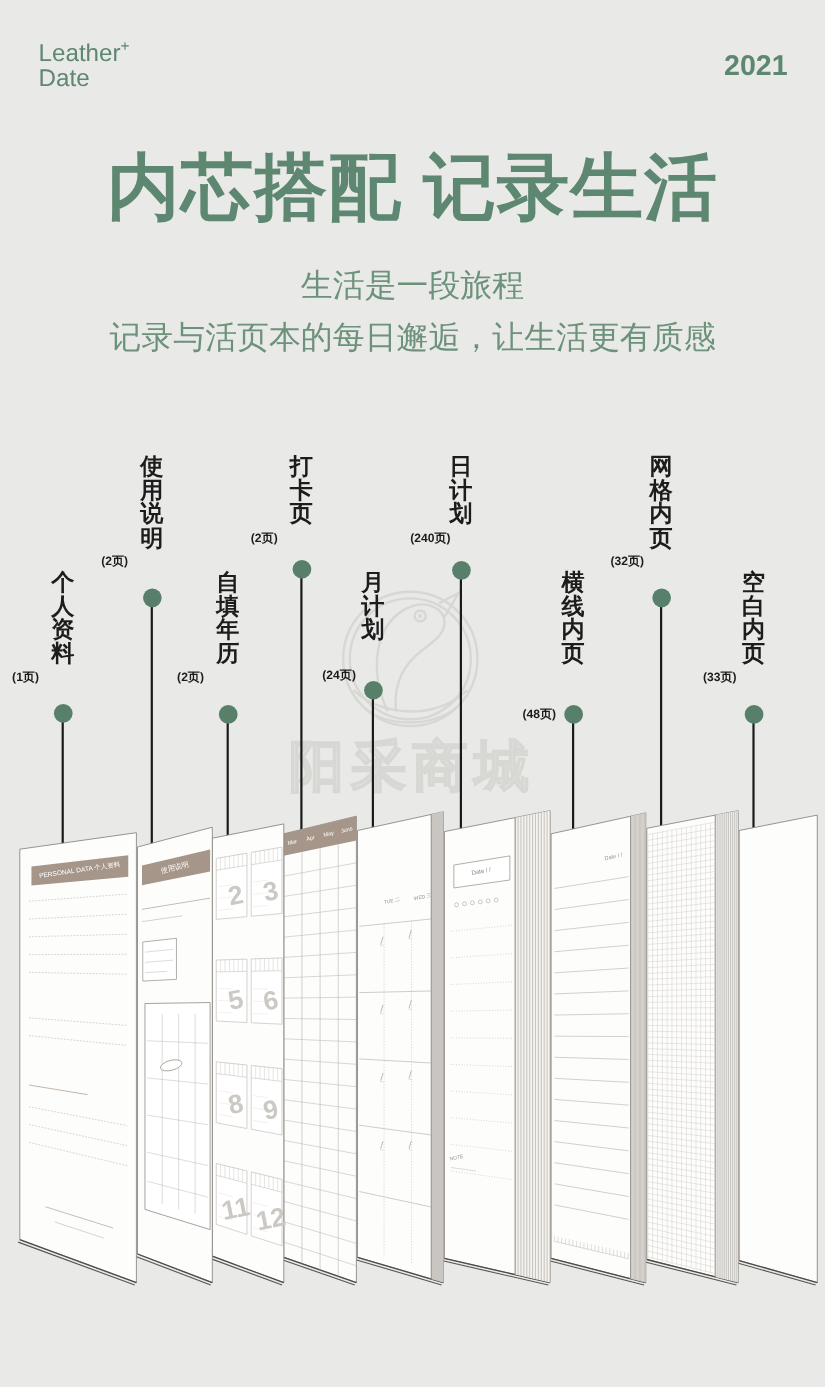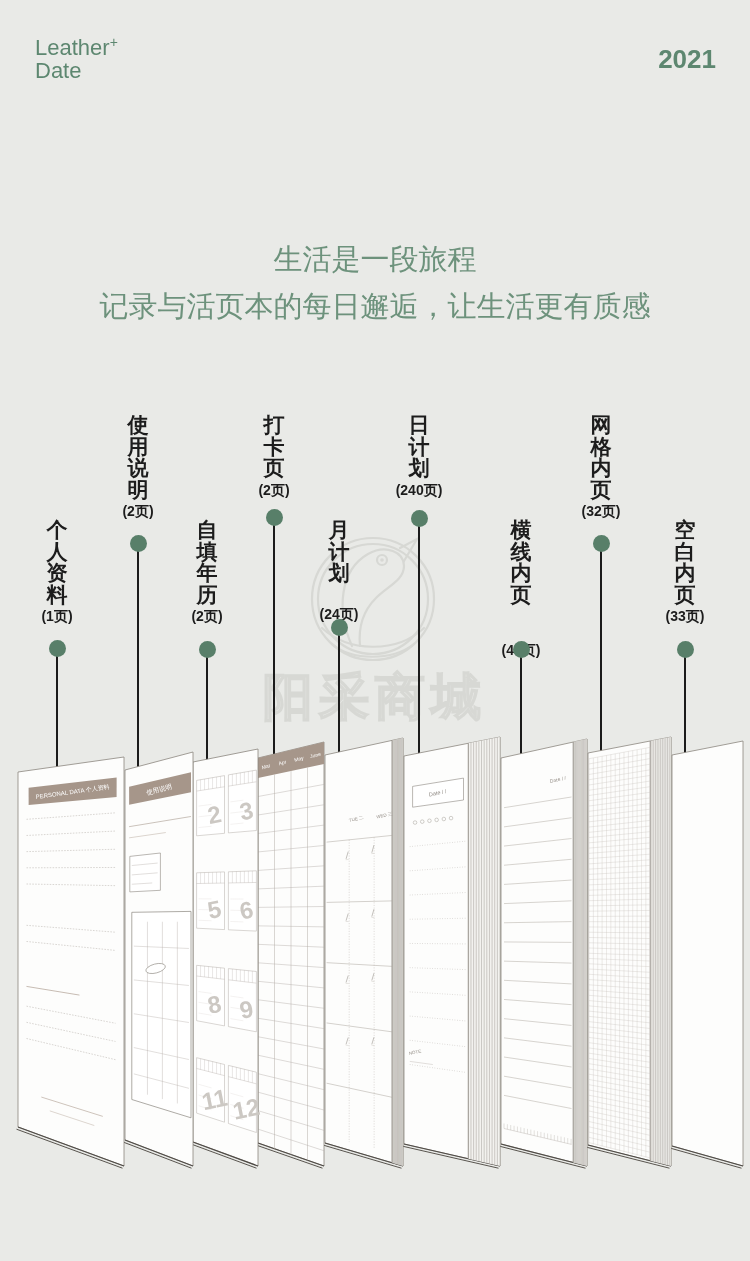--- a/index.html
+++ b/index.html
@@ -19,36 +19,37 @@
   .sub{position:absolute;left:0;width:100%;text-align:center;font-size:29px;color:var(--sub);}
   .sub1{top:240px;}
   .sub2{top:287px;}
   .wm-svg,#diagram{position:absolute;left:0;top:0;width:750px;height:1261px;}
   .wm-stroke{stroke:var(--wm);fill:none;stroke-width:2.2;stroke-linecap:round;}
   .wm-fill{fill:var(--wm);stroke:none;}
   .wm-text{fill:none;stroke:var(--wm);stroke-width:1.6;font-weight:bold;font-size:50px;letter-spacing:6px;}
   #callouts{position:absolute;inset:0;}
   .vlabel{position:absolute;width:28px;text-align:center;font-size:21px;font-weight:600;color:var(--ink);}
   .vlabel div{height:21.5px;line-height:21.5px;}
-  .count{position:absolute;width:92px;text-align:center;font-size:14px;font-weight:600;color:var(--ink);}
+  .count{position:absolute;width:92px;font-size:11px;font-weight:600;color:var(--ink);}
   .cline{position:absolute;width:2px;background:var(--line);}
   .dot{position:absolute;width:17px;height:17px;border-radius:50%;background:var(--dot);}
 </style>
 </head>
 <body style="--bg: #e9eae7; --accent: #5d8770; --sub: #6d927c; --ink: #1c1c1c; --dot: #587f69; --line: #1b1b1b; --taupe: #a6968a; --wm: #d7d8d4; --page: #fdfdfc; --pline: #b5afa9; --edge: #8b867f; --ghost: #ccc8c3;">
 
 <div class="stage">
 
   <div class="logo">
     <span><span>Leather</span><sup>+</sup></span>
     <span class="row2">Date</span>
   </div>
 
   <div class="year">2021</div>
 
+  <h1 class="title">内芯搭配 记录生活</h1>
   <div class="sub sub2">记录与活页本的每日邂逅，让生活更有质感</div>
   <div class="sub sub1">生活是一段旅程</div>
 
   <svg class="wm-svg" viewBox="0 0 750 1261" aria-hidden="true">
     <g>
       <circle class="wm-stroke" cx="373" cy="599" r="61"></circle>
       <circle class="wm-stroke" cx="373" cy="599" r="55"></circle>
       <path class="wm-stroke" d="M352 646 C336 610 340 570 368 554 C386 544 404 552 404 566 C404 580 388 586 376 598 C364 610 358 626 360 646"></path>
       <path class="wm-stroke" d="M400 548 L417 539 L404 561"></path>
       <circle class="wm-stroke" cx="382" cy="560" r="5"></circle>

